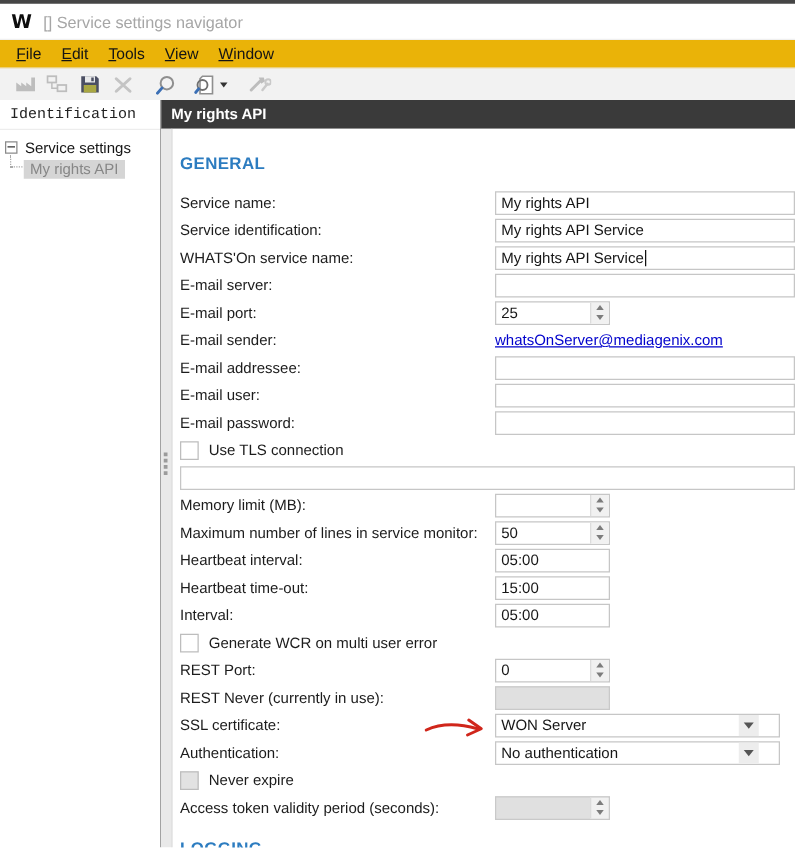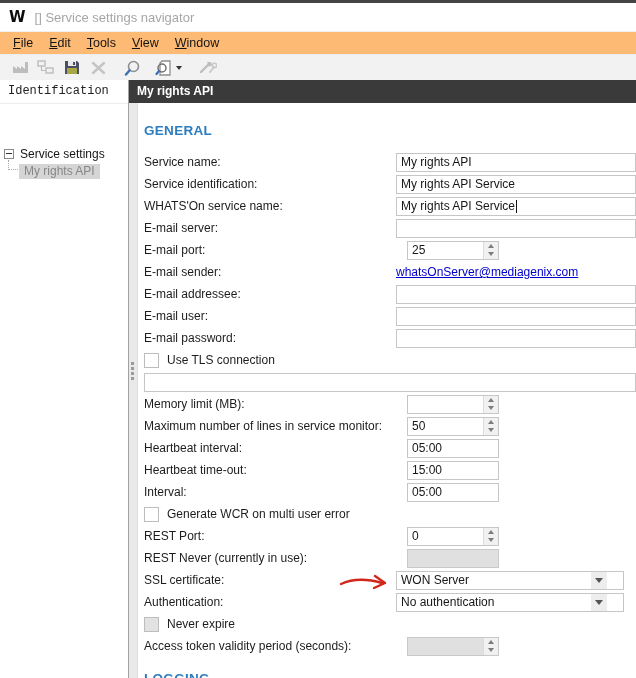--- a/index.html
+++ b/index.html
@@ -8,39 +8,39 @@
     width:636px; height:678px; overflow:hidden; position:relative;
     font-family:"Liberation Sans", sans-serif; background:#fff;
   }
   
   .titlebar { height:28px; border-top:3px solid #454545; background:#fff;
     display:flex; align-items:center; padding-left:9px; border-bottom:1px solid #f0f0f0;}
   .logo { font-family:"DejaVu Sans", sans-serif; font-weight:bold; font-size:15px;
     color:#0d0d0d; margin-right:10px; letter-spacing:-1px; }
   .title-text { color:#a6a6a6; font-size:13px; }
 
-  .menubar { height:22px; background:#fdba74; display:flex; align-items:center;
+  .menubar { height:22px; background:#eab308; display:flex; align-items:center;
     padding-left:5px; font-size:12.5px; color:#141414; border-bottom:1px solid #ececec; }
   .menu-item { padding:2px 8px; cursor:default; }
   .accel { text-decoration:underline; }
 
   .toolbar { height:25px; background:#f2f2f2; border-bottom:1px solid #d7d7d7;
     display:flex; align-items:center; padding-left:7px; }
   .tbtn { width:26px; height:21px; display:flex; align-items:center; justify-content:center; }
   .tbtn.wide { width:34px; }
   .dd-caret { width:0; height:0; border-left:3px solid transparent;
     border-right:3px solid transparent; border-top:4px solid #333; margin-left:3px; }
 
   
   .main { position:absolute; top:80px; left:0; right:0; bottom:0; display:flex; }
   .sidebar { width:128px; flex:none; border-right:1px solid #a2a2a2; background:#fff;
     display:flex; flex-direction:column; }
   .sidebar-header { height:23px; line-height:23px; padding-left:8px; font-size:12px;
     color:#222; border-bottom:1px solid #ededed;font-family:Liberation Mono, monospace; }
-  .tree { position:relative; padding-top:6px; font-size:12px;margin-top:36px; }
+  .tree { position:relative; padding-top:6px; font-size:12px; }
   .tree-root { display:flex; align-items:center; height:15px; padding-left:4px; color:#161616; }
   .expander { width:8px; height:8px; border:1px solid #8a8a8a; background:#fff;
     position:relative; margin-right:6px; flex:none; }
   .expander::after { content:""; position:absolute; left:1px; right:1px; top:3px;
     border-top:1px solid #333; }
   .tree-connector { position:absolute; left:8px; top:20px; width:9px; height:9px;
     border-left:1px dotted #a9a9a9; border-bottom:1px dotted #a9a9a9; }
   .tree-child { margin-left:19px; margin-top:3px; display:inline-block; height:15px;
     line-height:15px; padding:0 5px; background:#d5d5d5; color:#878787; }
 
@@ -57,21 +57,21 @@
   .form-area { flex:1; min-width:0; padding:20px 0 0 6px; background:#fff; }
   .section-title { color:#2c7cc0; font-size:13.5px; letter-spacing:.3px;
     margin:0 0 13px 0; font-weight:bold; }
   .section-title.logging { margin-top:14px; }
   .row { height:22px; display:flex; align-items:center; position:relative; }
   .row-label { width:252px; flex:none; font-size:12px; color:#1c1c1c; }
   .row-control { flex:1; min-width:0; display:flex; align-items:center; position:relative; }
   .input { height:17px; border:1px solid #c6c6c6; background:#fff; display:flex;
     align-items:center; padding-left:4px; font-size:12px; color:#161616; overflow:hidden; }
   .input.full { flex:1; }
-  .input.narrow { width:86px; flex:none;margin-left:11px; }
+  .input.narrow { width:86px; flex:none; }
   .input.dropdown { width:206px; flex:none; padding-right:16px; }
   .input.disabled { background:#e0e0e0; border-color:#c9c9c9; }
   .spin-btns { margin-left:auto; width:14px; align-self:stretch; flex:none;
     border-left:1px solid #dcdcdc; background:#f1f1f1; display:flex; flex-direction:column; }
   .spin-btns span { flex:1; display:flex; align-items:center; justify-content:center; }
   .tri-up { width:0; height:0; border-left:3px solid transparent; border-right:3px solid transparent;
     border-bottom:4px solid #7c7c7c; }
   .tri-down { width:0; height:0; border-left:3px solid transparent; border-right:3px solid transparent;
     border-top:4px solid #7c7c7c; }
   .dd-btn { margin-left:auto; width:16px; align-self:stretch; flex:none; background:#ededed;

